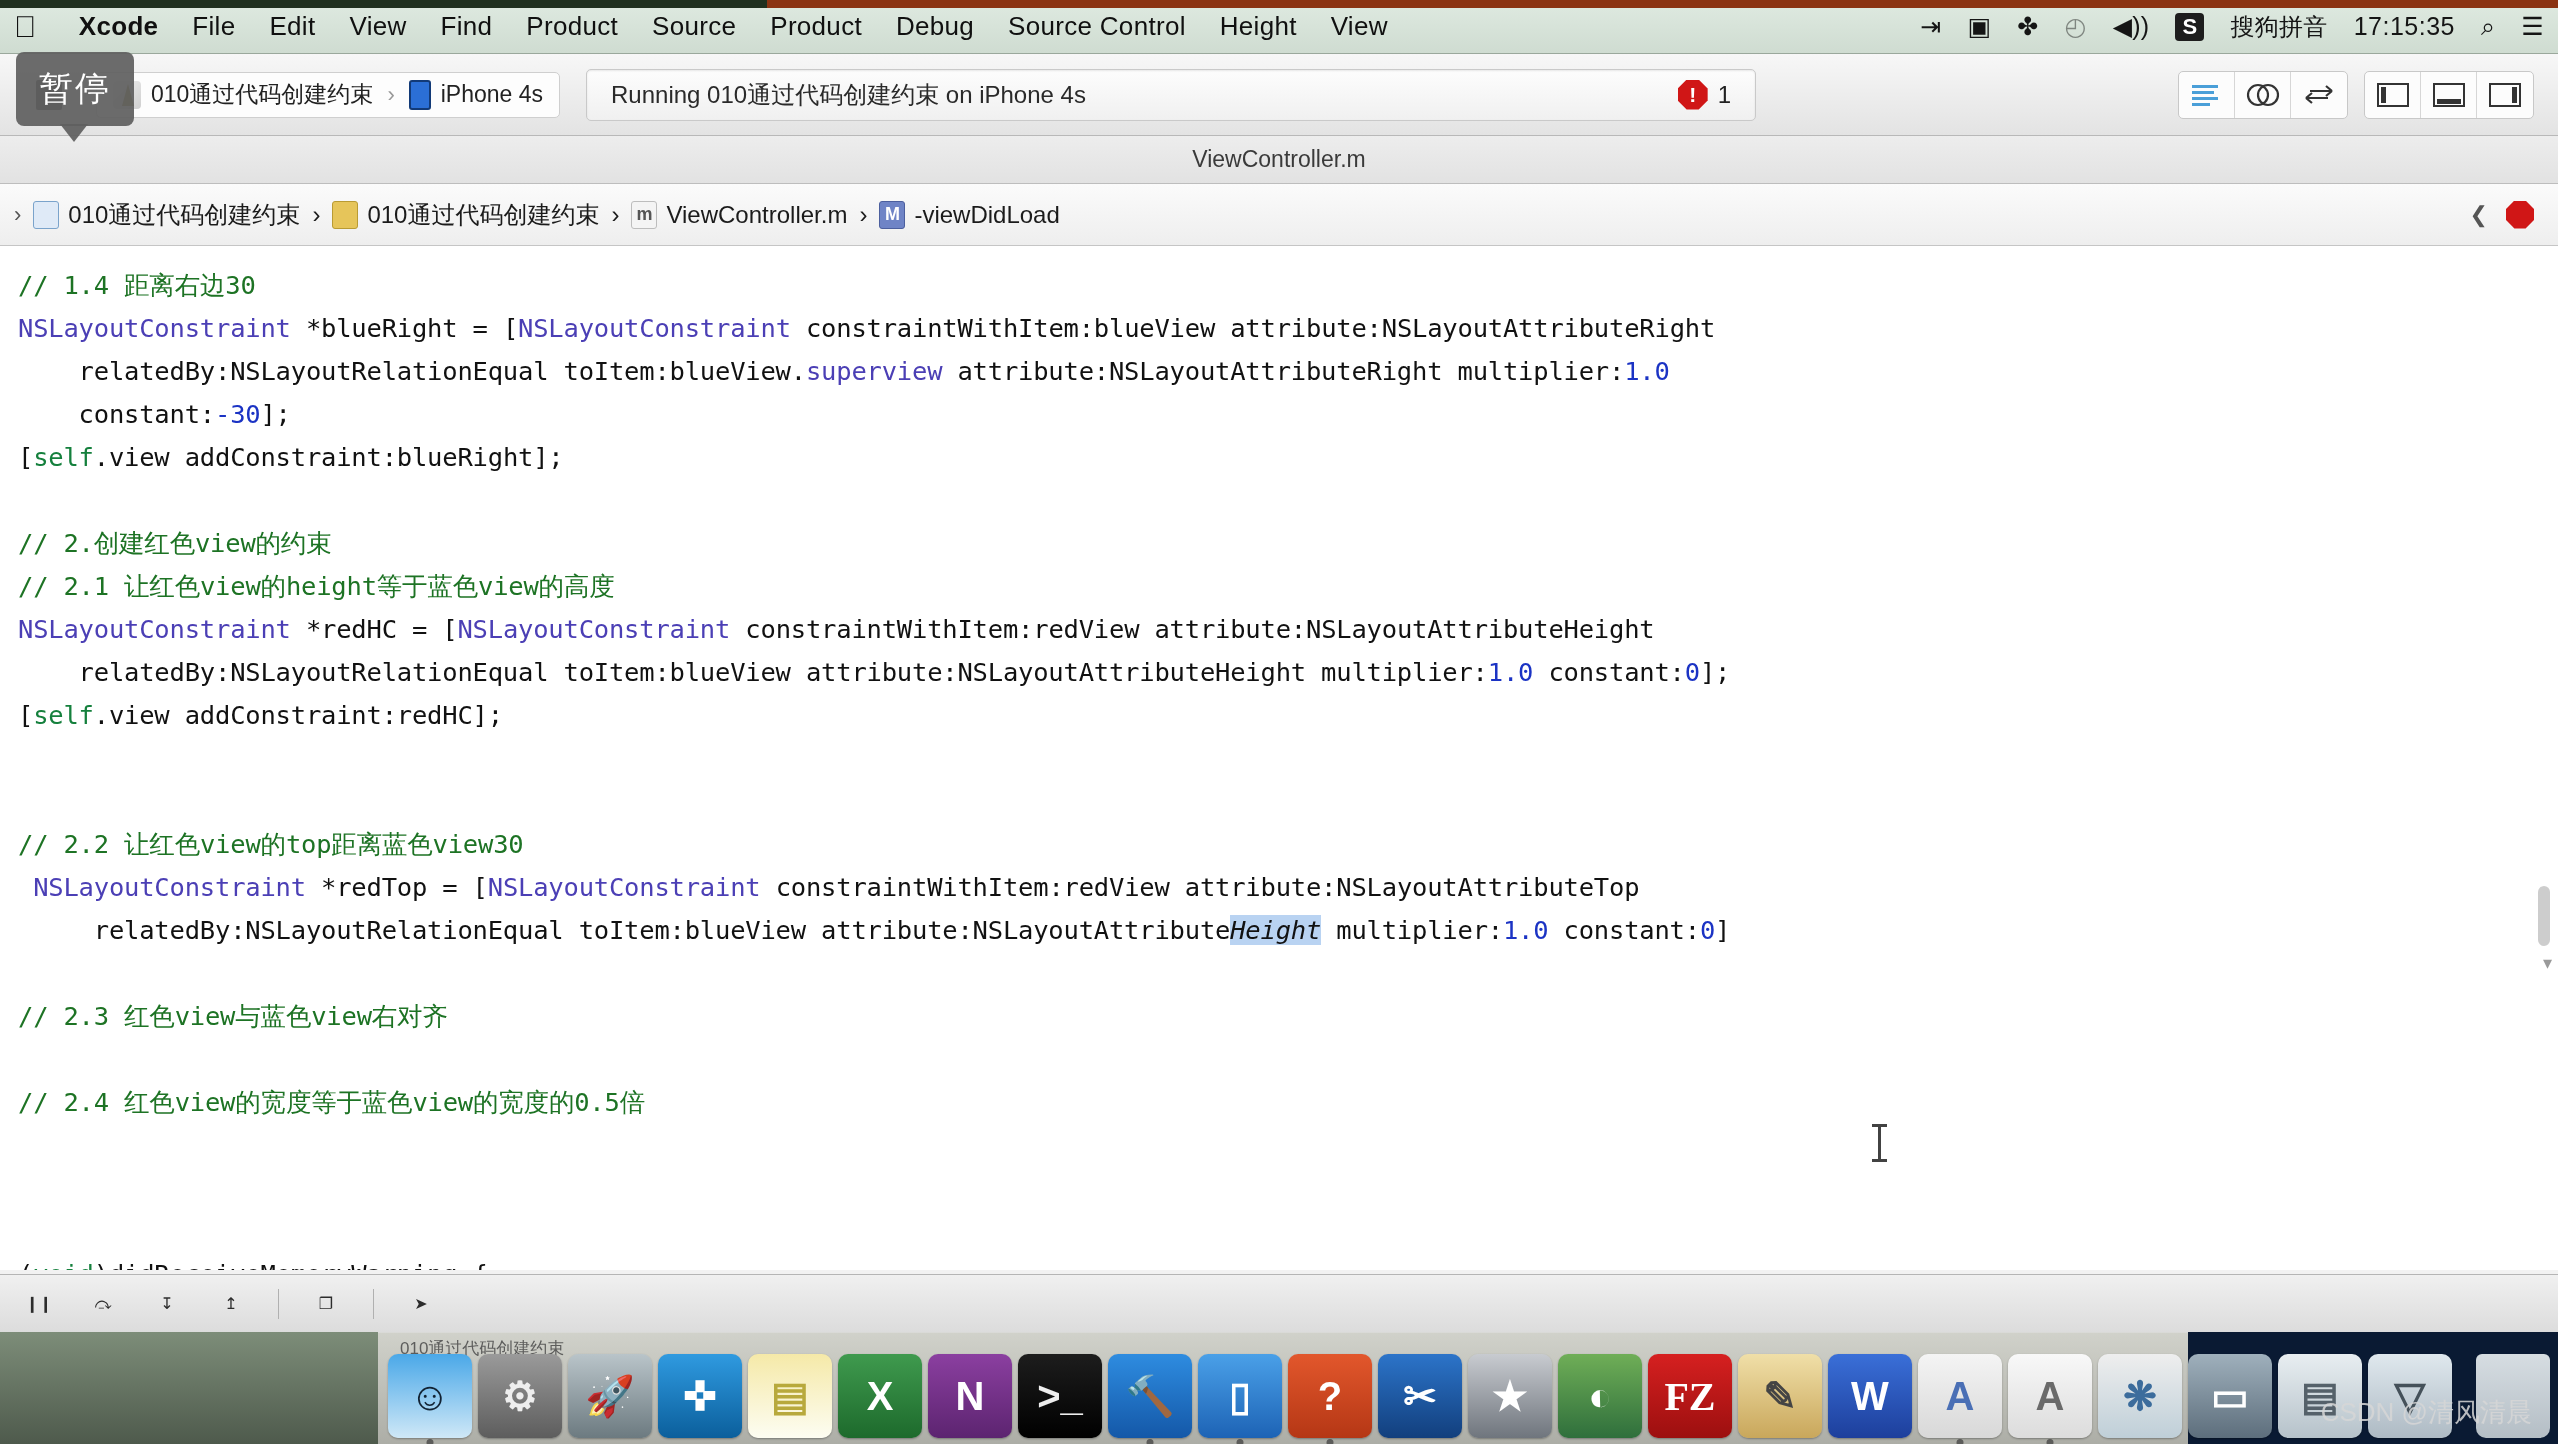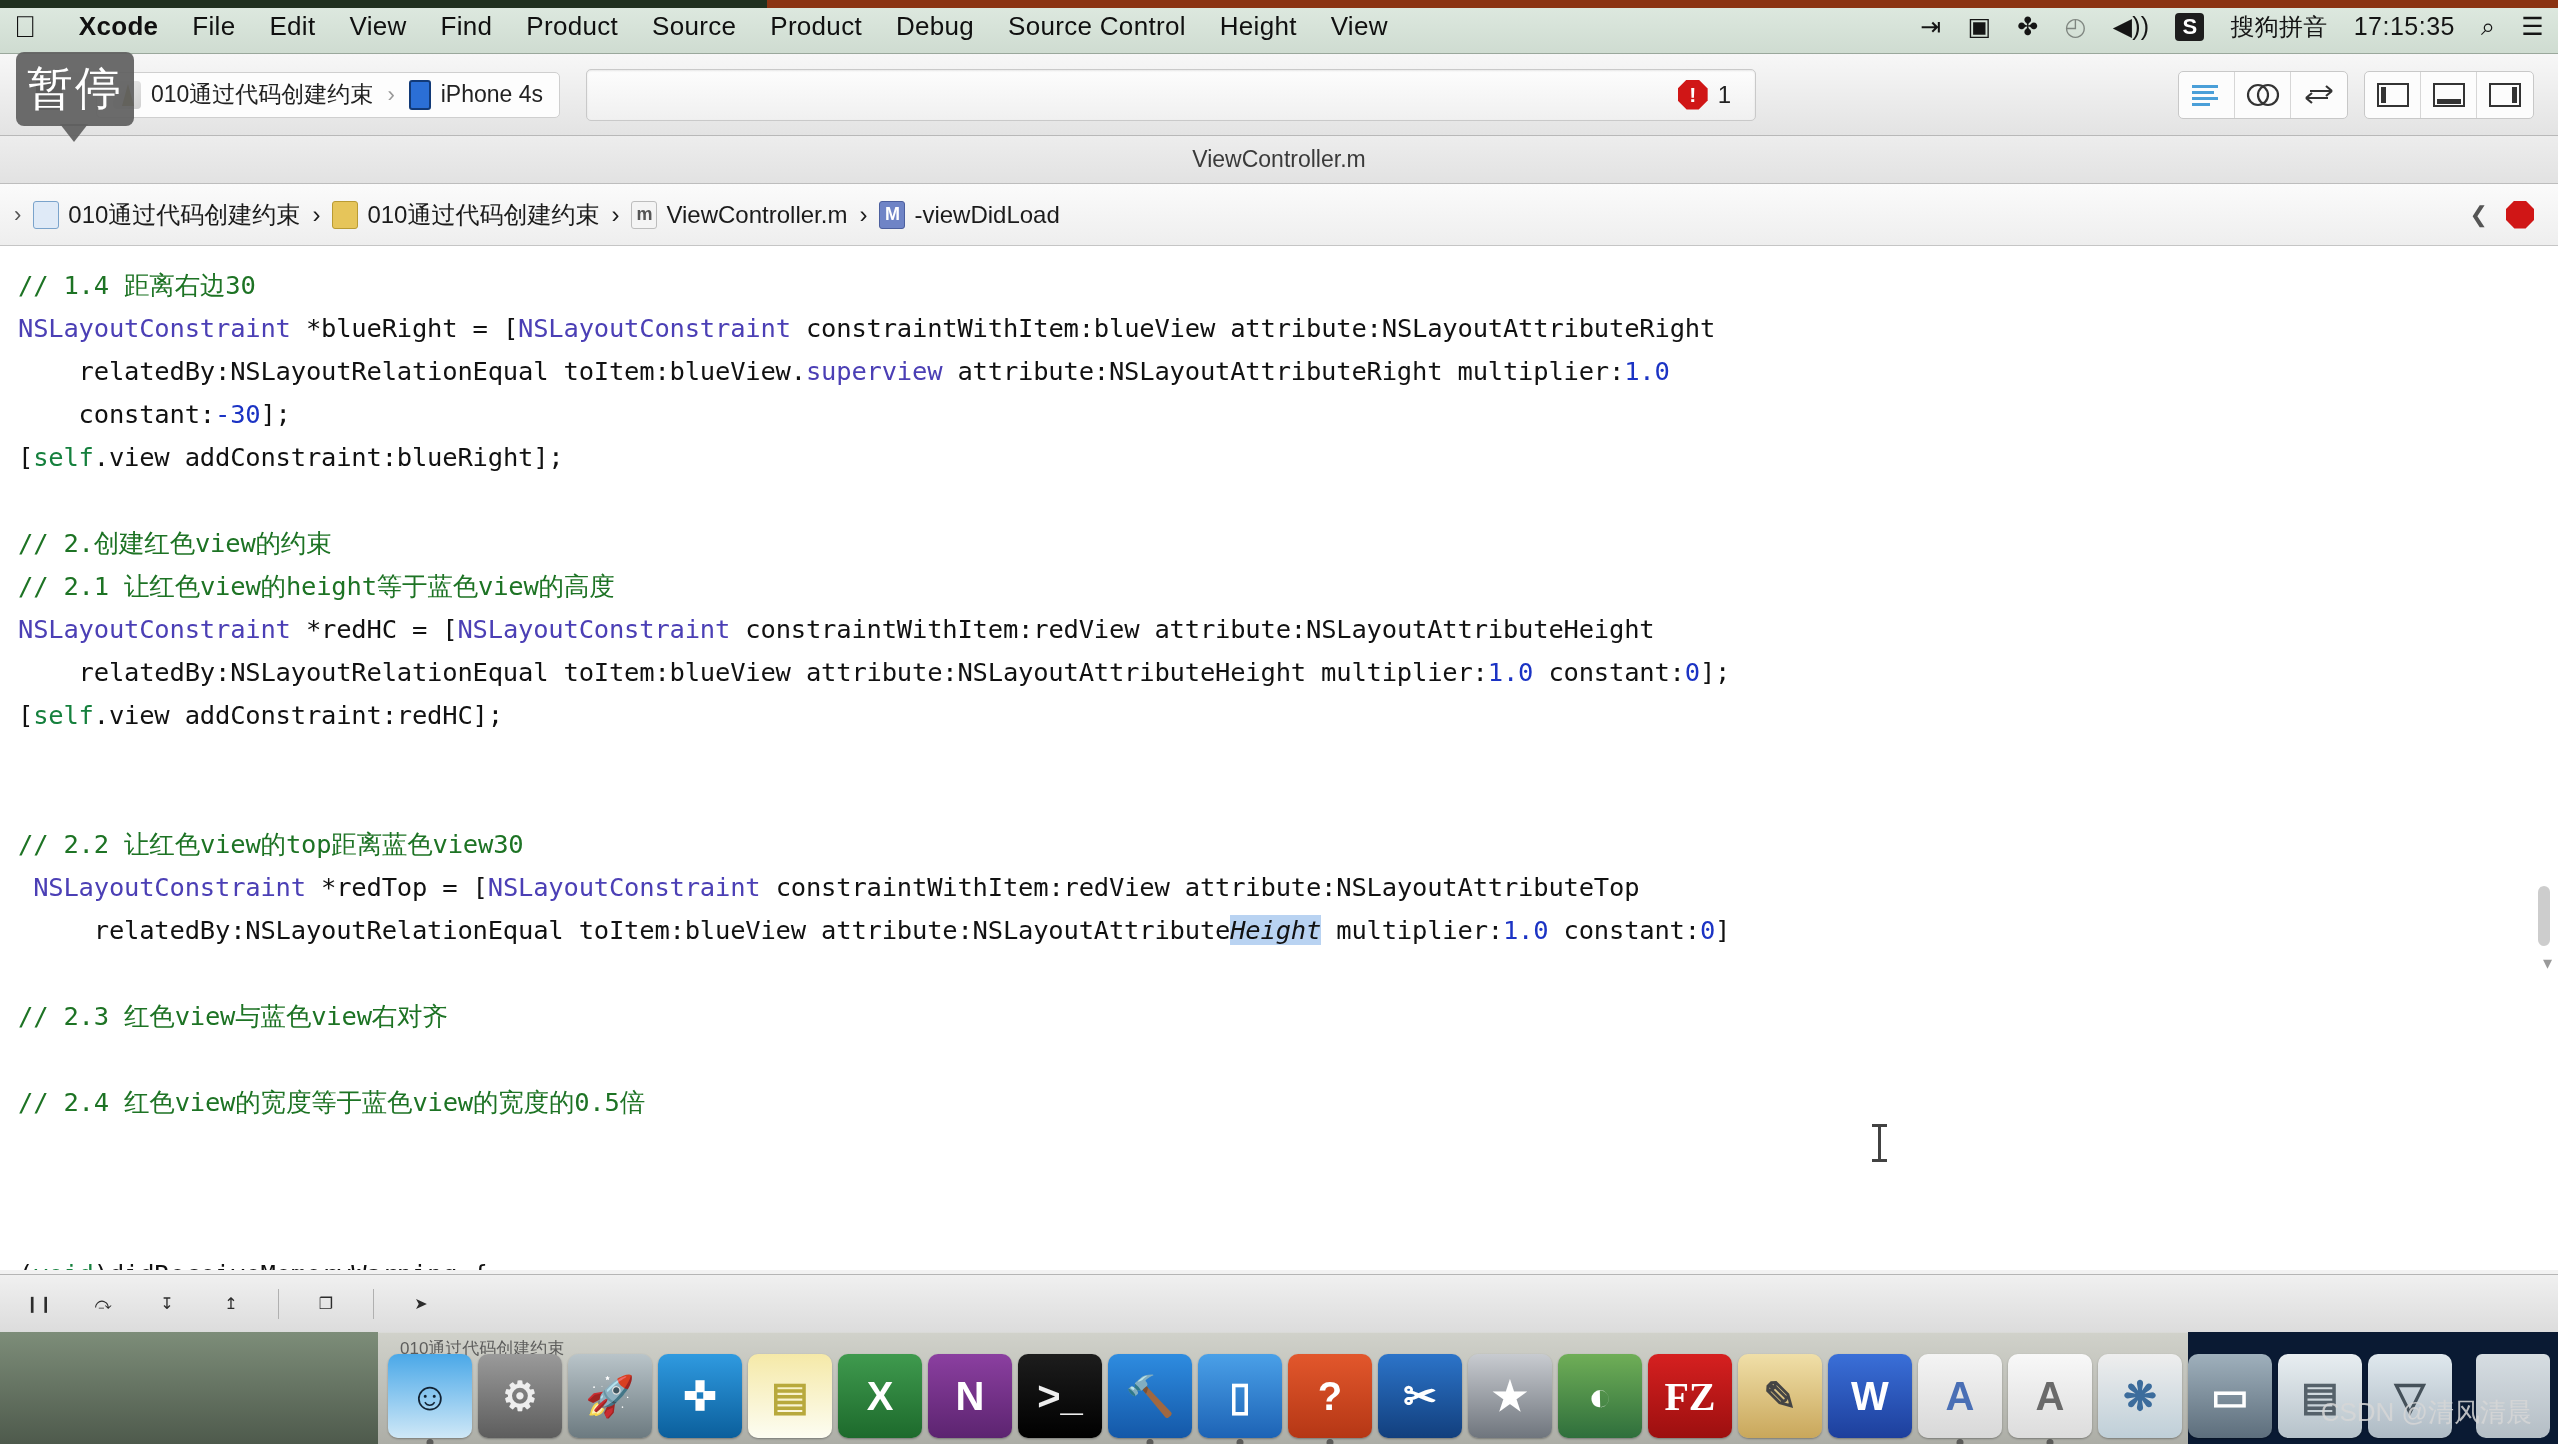--- a/index.html
+++ b/index.html
@@ -208,21 +208,21 @@
   }
   .watermark{
     position:absolute; right:26px; bottom:14px; color:#d7d7d7; font-size:26px; opacity:.85;
   }
 
   
   .tooltip{
     position:absolute; left:16px; top:52px; width:118px; height:74px;
     background:rgba(96,96,96,.93); border-radius:8px; color:#fff;
     display:flex; align-items:center; justify-content:center;
-    font-size:46px; letter-spacing:2px; z-index:40;
+    font-size:34px; letter-spacing:2px; z-index:40;
   }
   .tooltip:after{
     content:""; position:absolute; left:44px; bottom:-16px;
     border-left:14px solid transparent; border-right:14px solid transparent;
     border-top:18px solid rgba(96,96,96,.93);
   }
 </style>
 </head>
 <body>
 
@@ -269,20 +269,21 @@
 
       <div class="scheme">
         <span class="app-ico"></span>
         <span>010通过代码创建约束</span>
         <span class="sep">›</span>
         <span class="dev-ico"></span>
         <span>iPhone 4s</span>
       </div>
 
       <div class="status-field">
+        <span>Running 010通过代码创建约束 on iPhone 4s</span>
         <span class="issue-badge">
           <span class="oct">!</span>
           <span class="issue-count">1</span>
         </span>
       </div>
 
       <div class="tb-right">
         <div class="seg">
           <div>
             <svg width="30" height="24" viewBox="0 0 30 24" aria-hidden="true">

